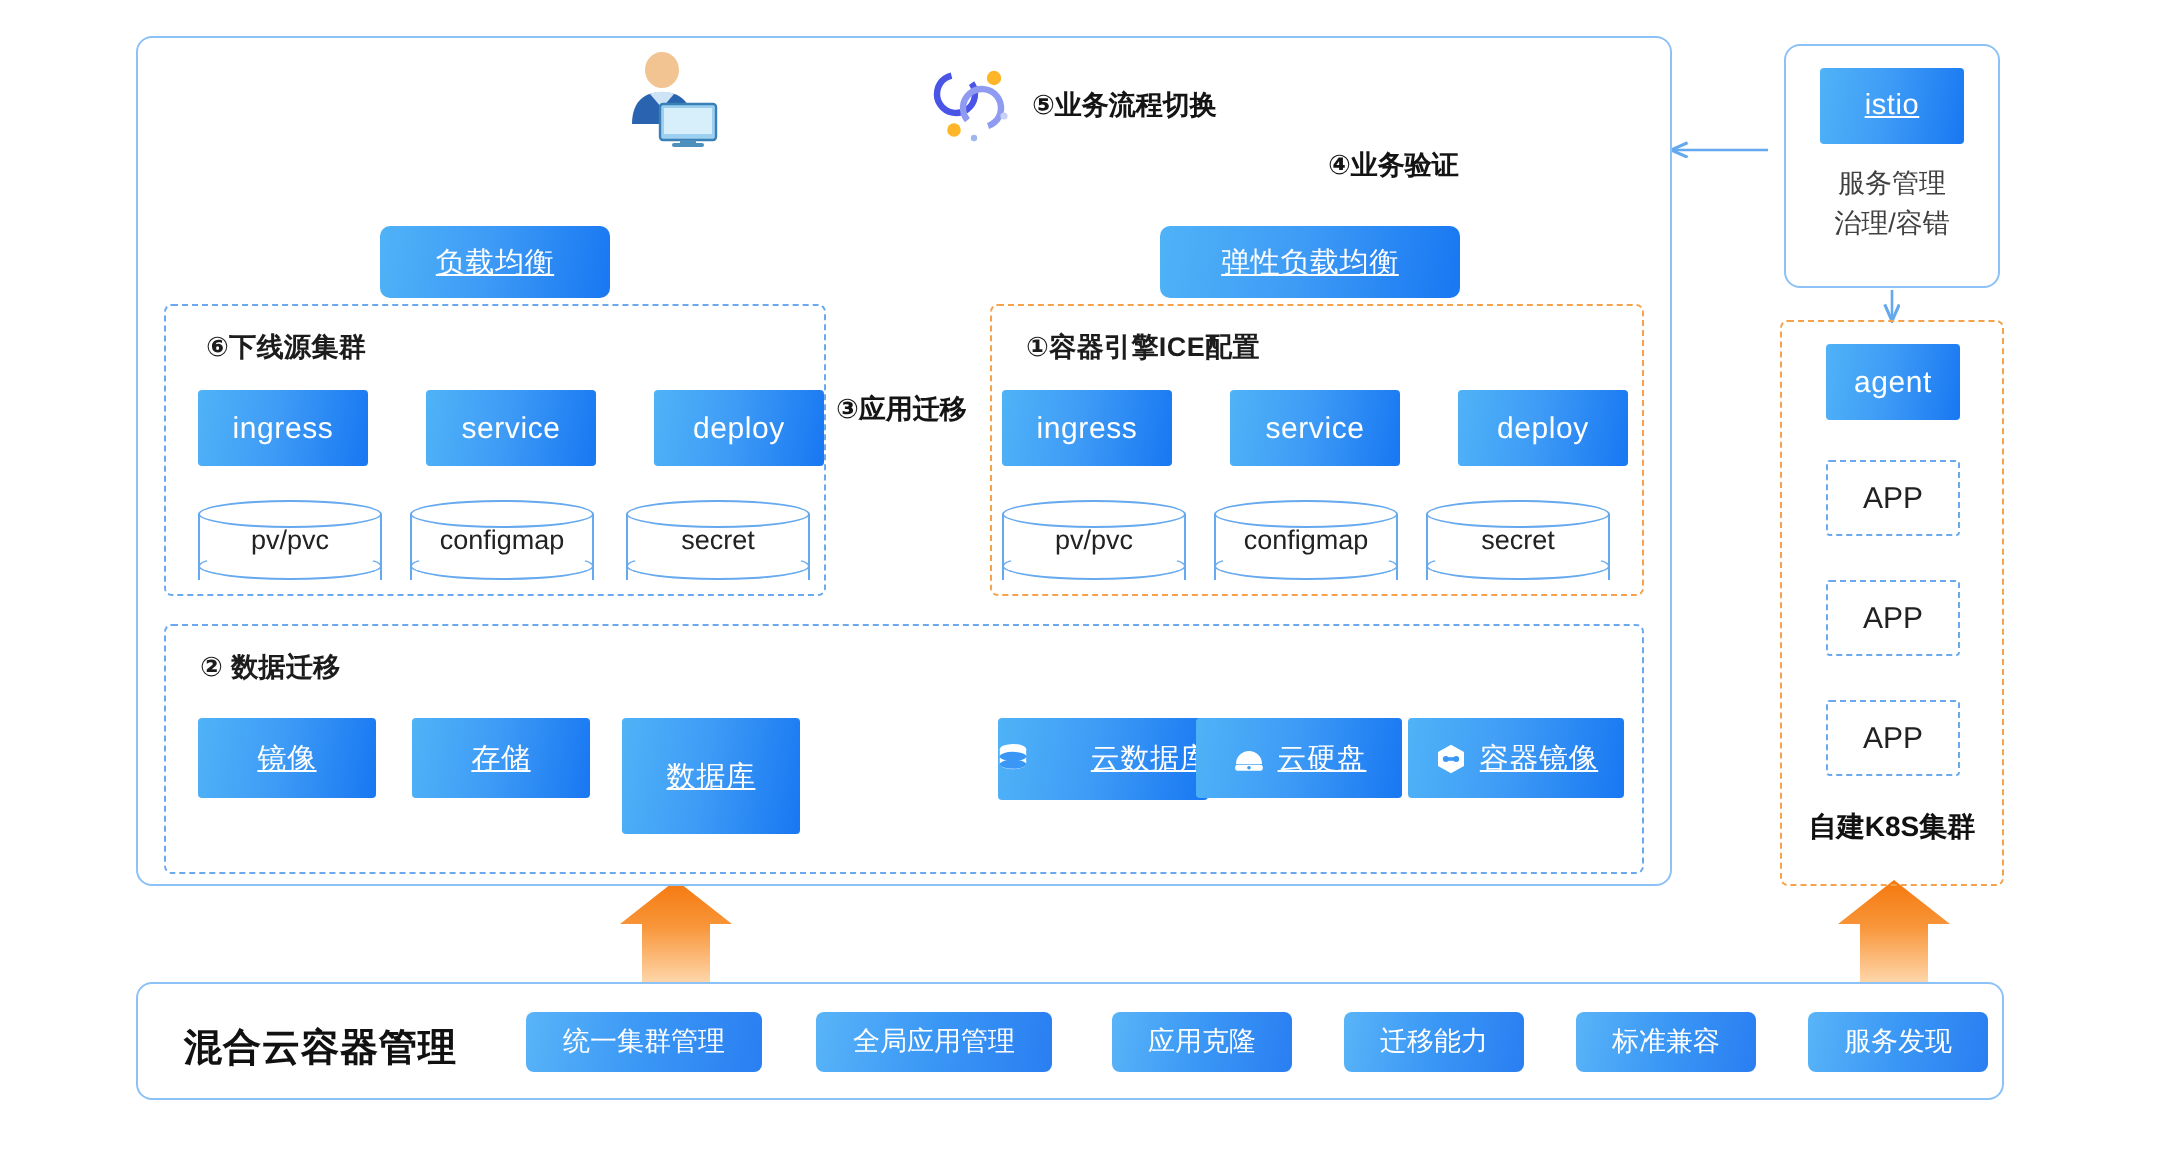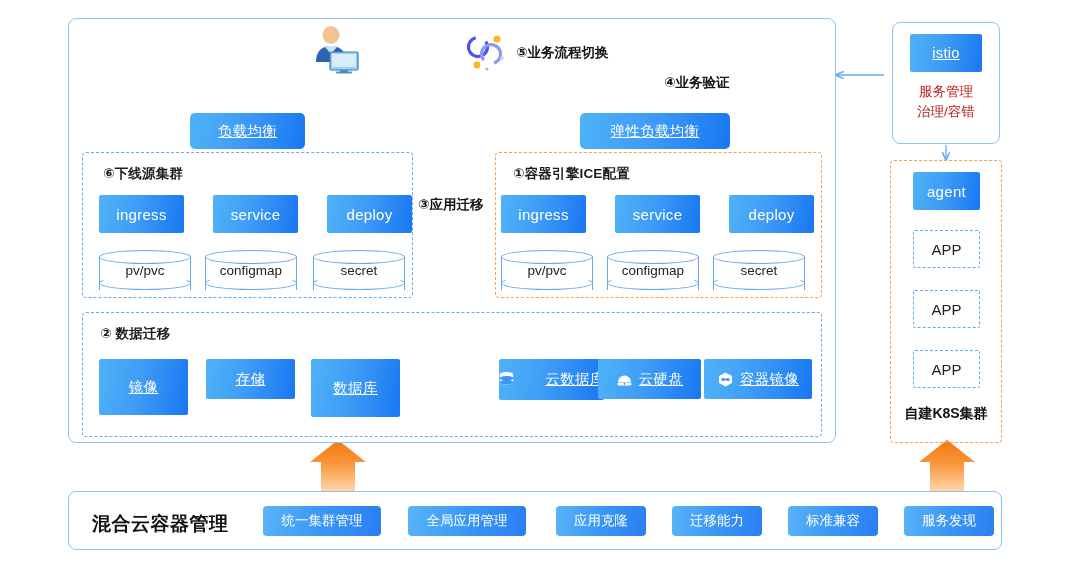--- a/index.html
+++ b/index.html
@@ -109,21 +109,21 @@
     letter-spacing: .5px; white-space: nowrap;
   }
   .pill {
     background: linear-gradient(100deg, #59b4f8 0%, #3a97f5 50%, #2a7ef2 100%);
     color: #fff; border-radius: 4px;
     display: flex; align-items: center; justify-content: center;
     font-size: 13.5px; white-space: nowrap;
   }
 
   .sidebar-caption {
-    font-size: 13.5px; color: #b91c1c; text-align: center; line-height: 19px;
+    font-size: 13.5px; color: #404040; text-align: center; line-height: 19px;
     white-space: nowrap;
   }
   .cluster-caption {
     font-size: 14px; font-weight: bold; color: #111; text-align:center;
     white-space: nowrap;
   }
 
   .svgl { position: absolute; left:0; top:0; width: 1080px; height: 583px; pointer-events:none; }
 
   .icon-inline { display:inline-flex; align-items:center; margin-right:6px; }
@@ -268,21 +268,21 @@
   <div class="cyl" style="left:713px; top:250px; width:92px; height:40px;">
     <div class="body"></div>
       <div class="top"></div>
       <div class="bottom"></div>
     <div class="lbl">secret</div>
   </div>
 
   <div class="abs panel-dashed-blue" style="left:82px; top:312px; width:740px; height:125px;"></div>
   <div class="abs group-title" style="left:100px; top:325px;">② 数据迁移</div>
 
-  <div class="abs bbox cn" style="left:99px; top:359px; width:89px; height:56px;">镜像</div>
+  <div class="abs bbox cn" style="left:99px; top:359px; width:89px; height:40px;">镜像</div>
   <div class="abs bbox cn" style="left:206px; top:359px; width:89px; height:40px;">存储</div>
   <div class="abs bbox cn" style="left:311px; top:359px; width:89px; height:58px;">数据库</div>
 
   <div class="abs bbox cn" style="left:499px; top:359px; width:105px; height:41px;gap:24px;">
     <span class="icon-inline">
       <svg width="17" height="17" viewBox="0 0 17 17">
         <ellipse cx="8.5" cy="3.6" rx="6.6" ry="2.6" fill="#fff"></ellipse>
         <path d="M1.9,3.6 v3.2 c0,1.4 3,2.6 6.6,2.6 s6.6,-1.2 6.6,-2.6 v-3.2" fill="#fff"></path>
         <path d="M1.9,7.8 v3.2 c0,1.4 3,2.6 6.6,2.6 s6.6,-1.2 6.6,-2.6 v-3.2" fill="#fff"></path>
         <ellipse cx="8.5" cy="7.2" rx="6.6" ry="2.3" fill="#3a97f5"></ellipse>

